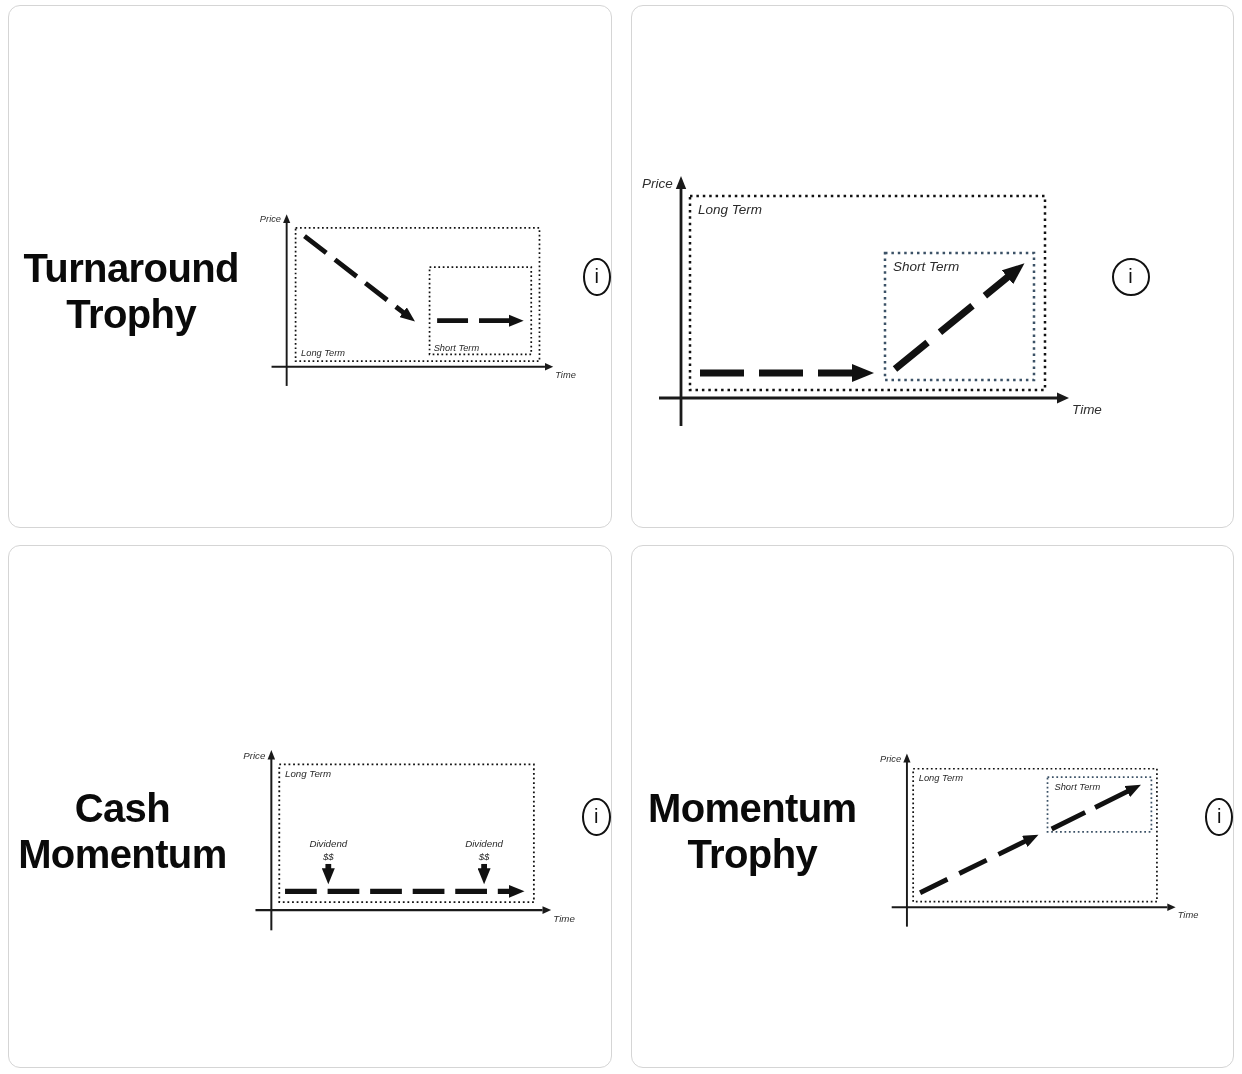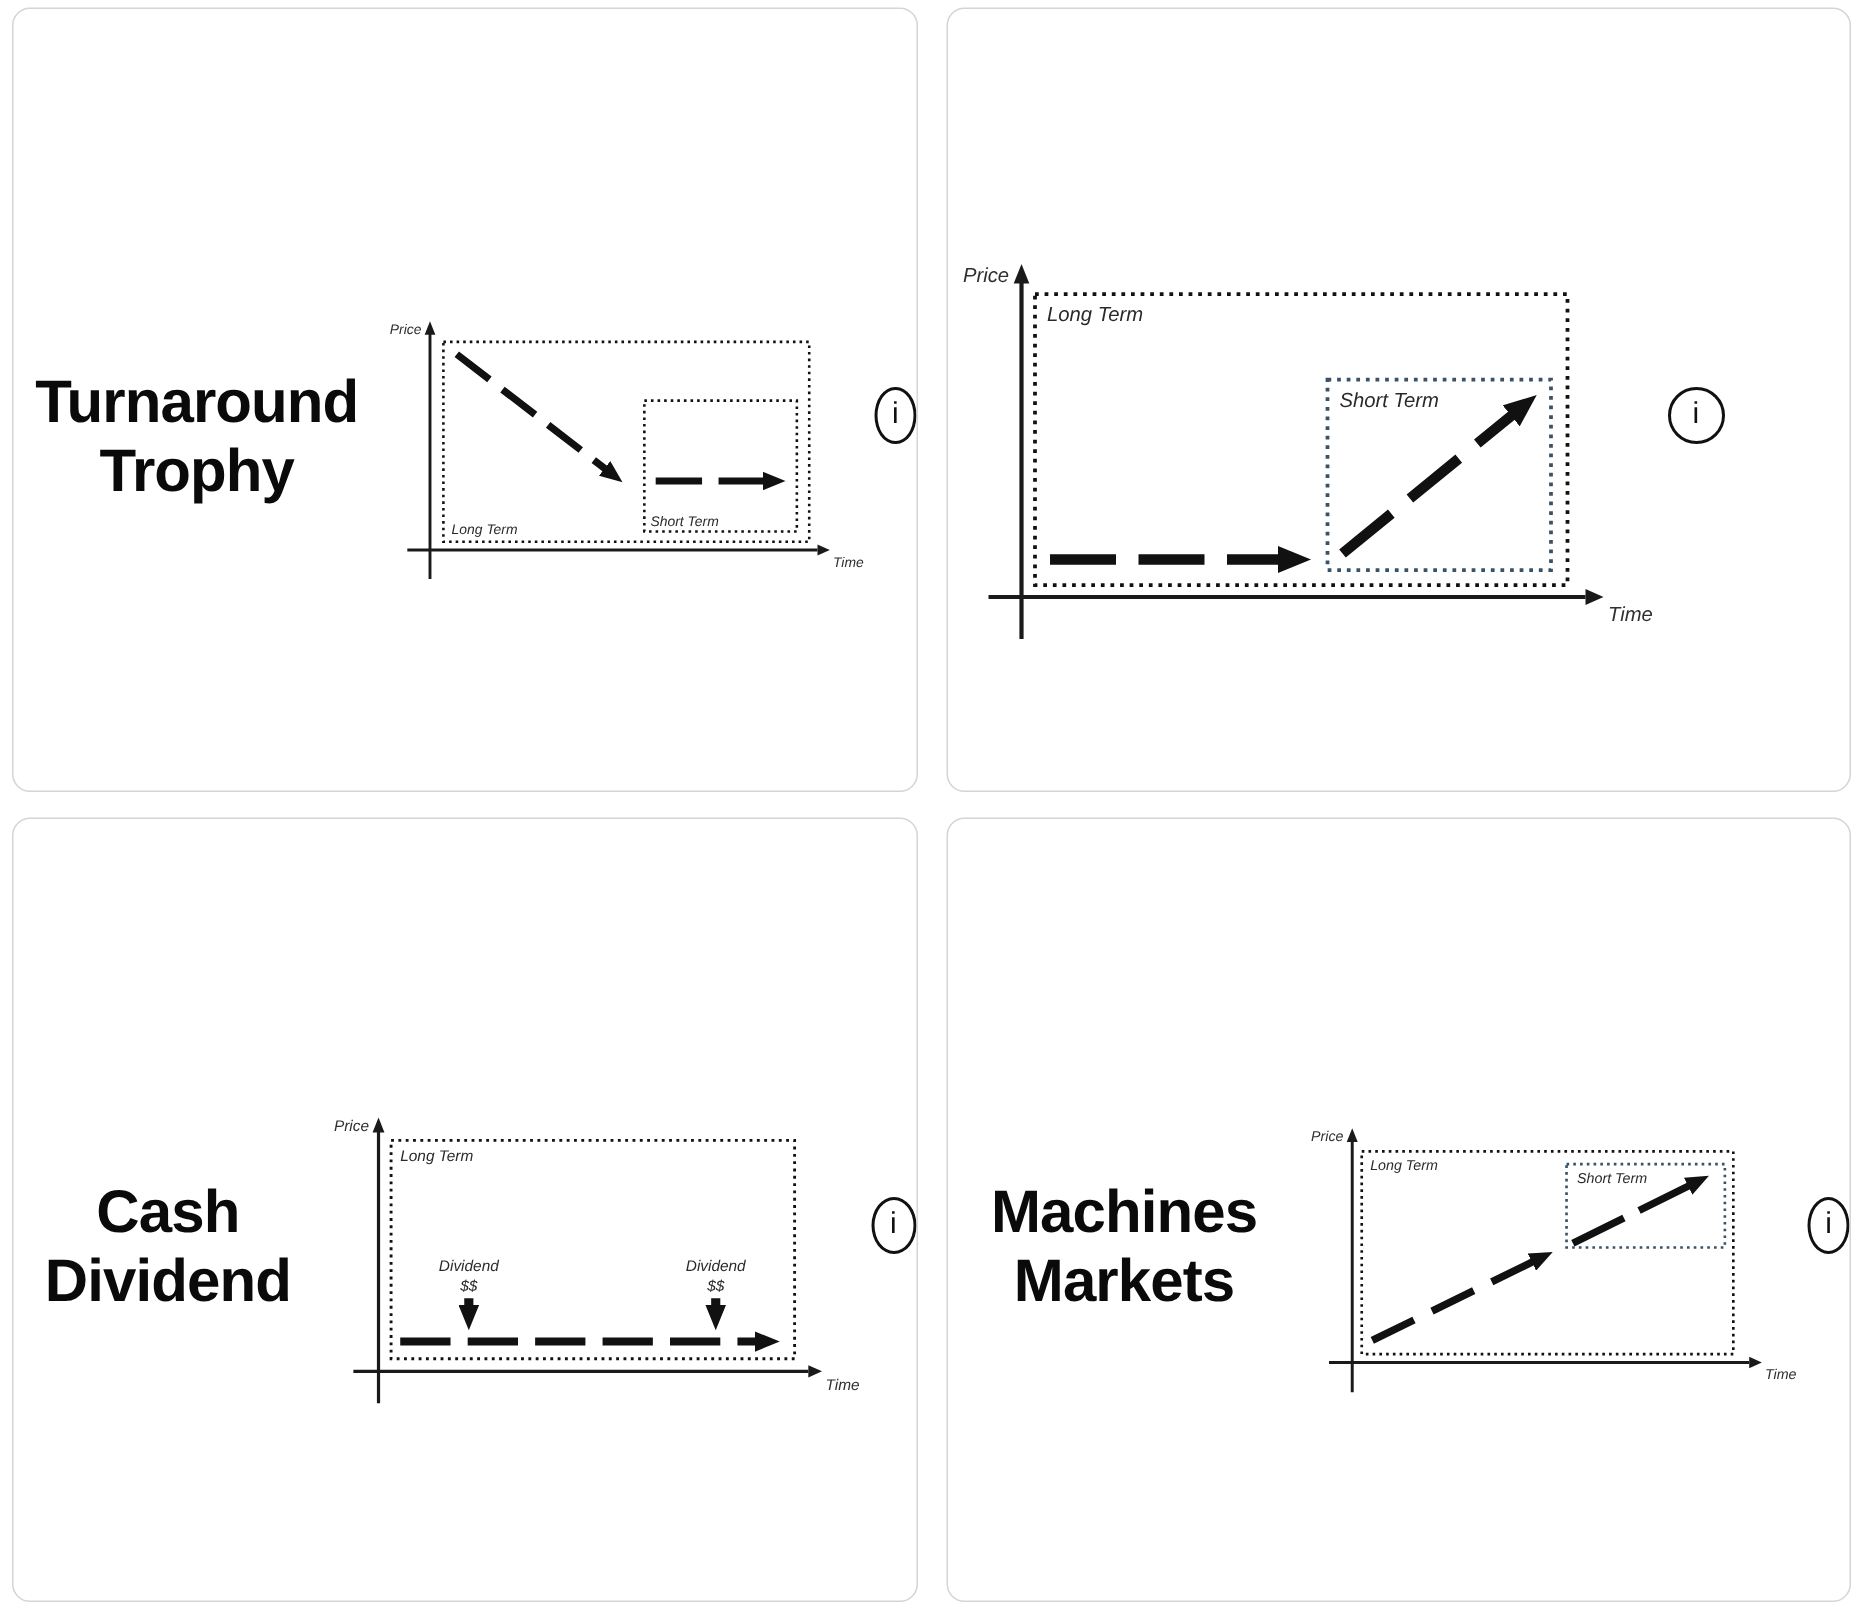--- a/index.html
+++ b/index.html
@@ -127,21 +127,21 @@
       <text class="lbl-strong" x="261" y="108">Short Term</text>
       <line class="trend" x1="68" y1="210" x2="222" y2="210" stroke-dasharray="44 15" marker-end="url(#hd2)"></line>
       <line class="trend" x1="263" y1="206" x2="377" y2="113" stroke-dasharray="42 16" marker-end="url(#hd2)"></line>
     </svg>
     <button class="info-btn">
       <span>i</span>
     </button>
   </div>
 
   <div class="card">
-    <h2 class="card-title">Cash Dividend</h2>
+    <h2 class="card-title">Cash Momentum</h2>
     <svg class="chart" width="480" height="270" viewBox="0 0 480 270">
       <defs>
         <marker id="hd3" markerWidth="24" markerHeight="18" refX="2" refY="9" orient="auto" markerUnits="userSpaceOnUse">
           <path d="M0,0 L22,9 L0,18 Z" fill="#111111"></path>
         </marker>
       </defs>
       <line class="axis" x1="49" y1="24" x2="49" y2="263"></line>
       <polygon class="axis-head" points="49,13 43.8,26 54.2,26"></polygon>
       <line class="axis" x1="27" y1="235" x2="425" y2="235"></line>
       <polygon class="axis-head" points="437,235 425,229.6 425,240.4"></polygon>
@@ -159,21 +159,21 @@
       <line class="div-arrow" x1="344" y1="171" x2="344" y2="179" marker-end="url(#hd3)"></line>
 
       <line class="trend" x1="68" y1="209" x2="380" y2="209" stroke-dasharray="44 15" marker-end="url(#hd3)"></line>
     </svg>
     <button class="info-btn">
       <span>i</span>
     </button>
   </div>
 
   <div class="card">
-    <h2 class="card-title">Machines Markets</h2>
+    <h2 class="card-title">Momentum Trophy</h2>
     <svg class="chart" width="480" height="270" viewBox="0 0 480 270">
       <defs>
         <marker id="hd4" markerWidth="24" markerHeight="18" refX="2" refY="9" orient="auto" markerUnits="userSpaceOnUse">
           <path d="M0,0 L22,9 L0,18 Z" fill="#111111"></path>
         </marker>
       </defs>
       <line class="axis" x1="49" y1="24" x2="49" y2="263"></line>
       <polygon class="axis-head" points="49,13 43.8,26 54.2,26"></polygon>
       <line class="axis" x1="27" y1="235" x2="425" y2="235"></line>
       <polygon class="axis-head" points="437,235 425,229.6 425,240.4"></polygon>

